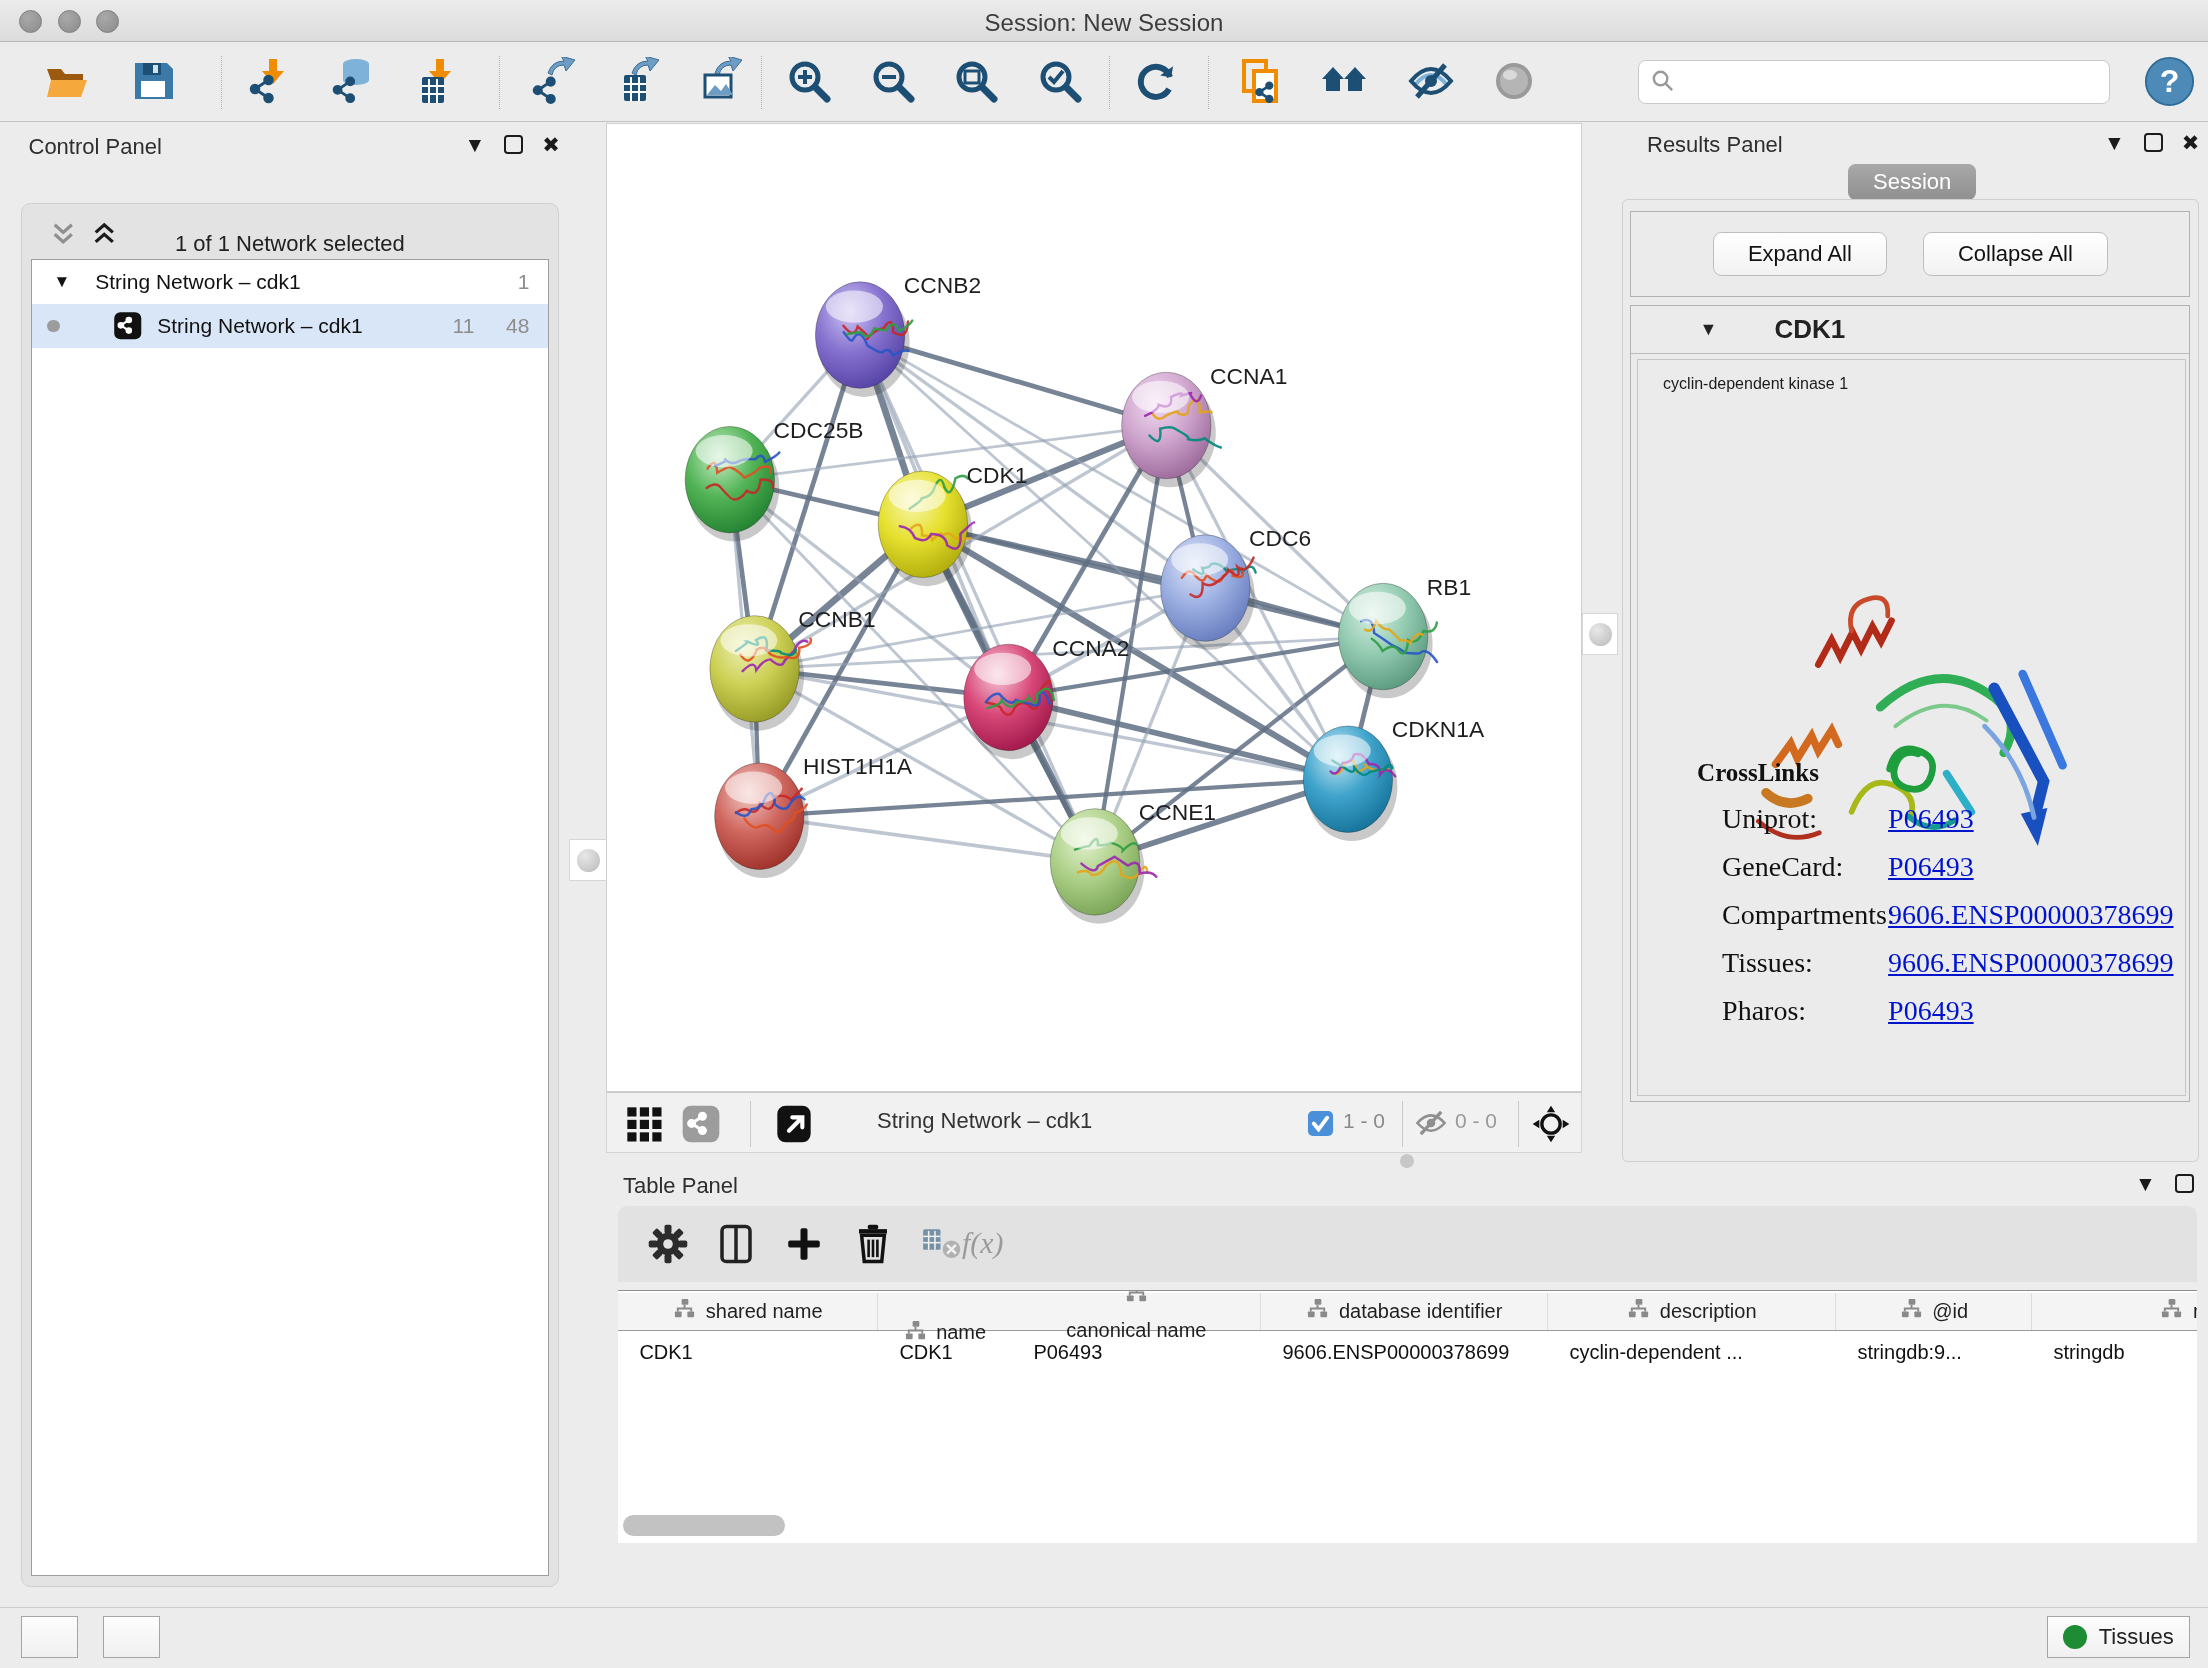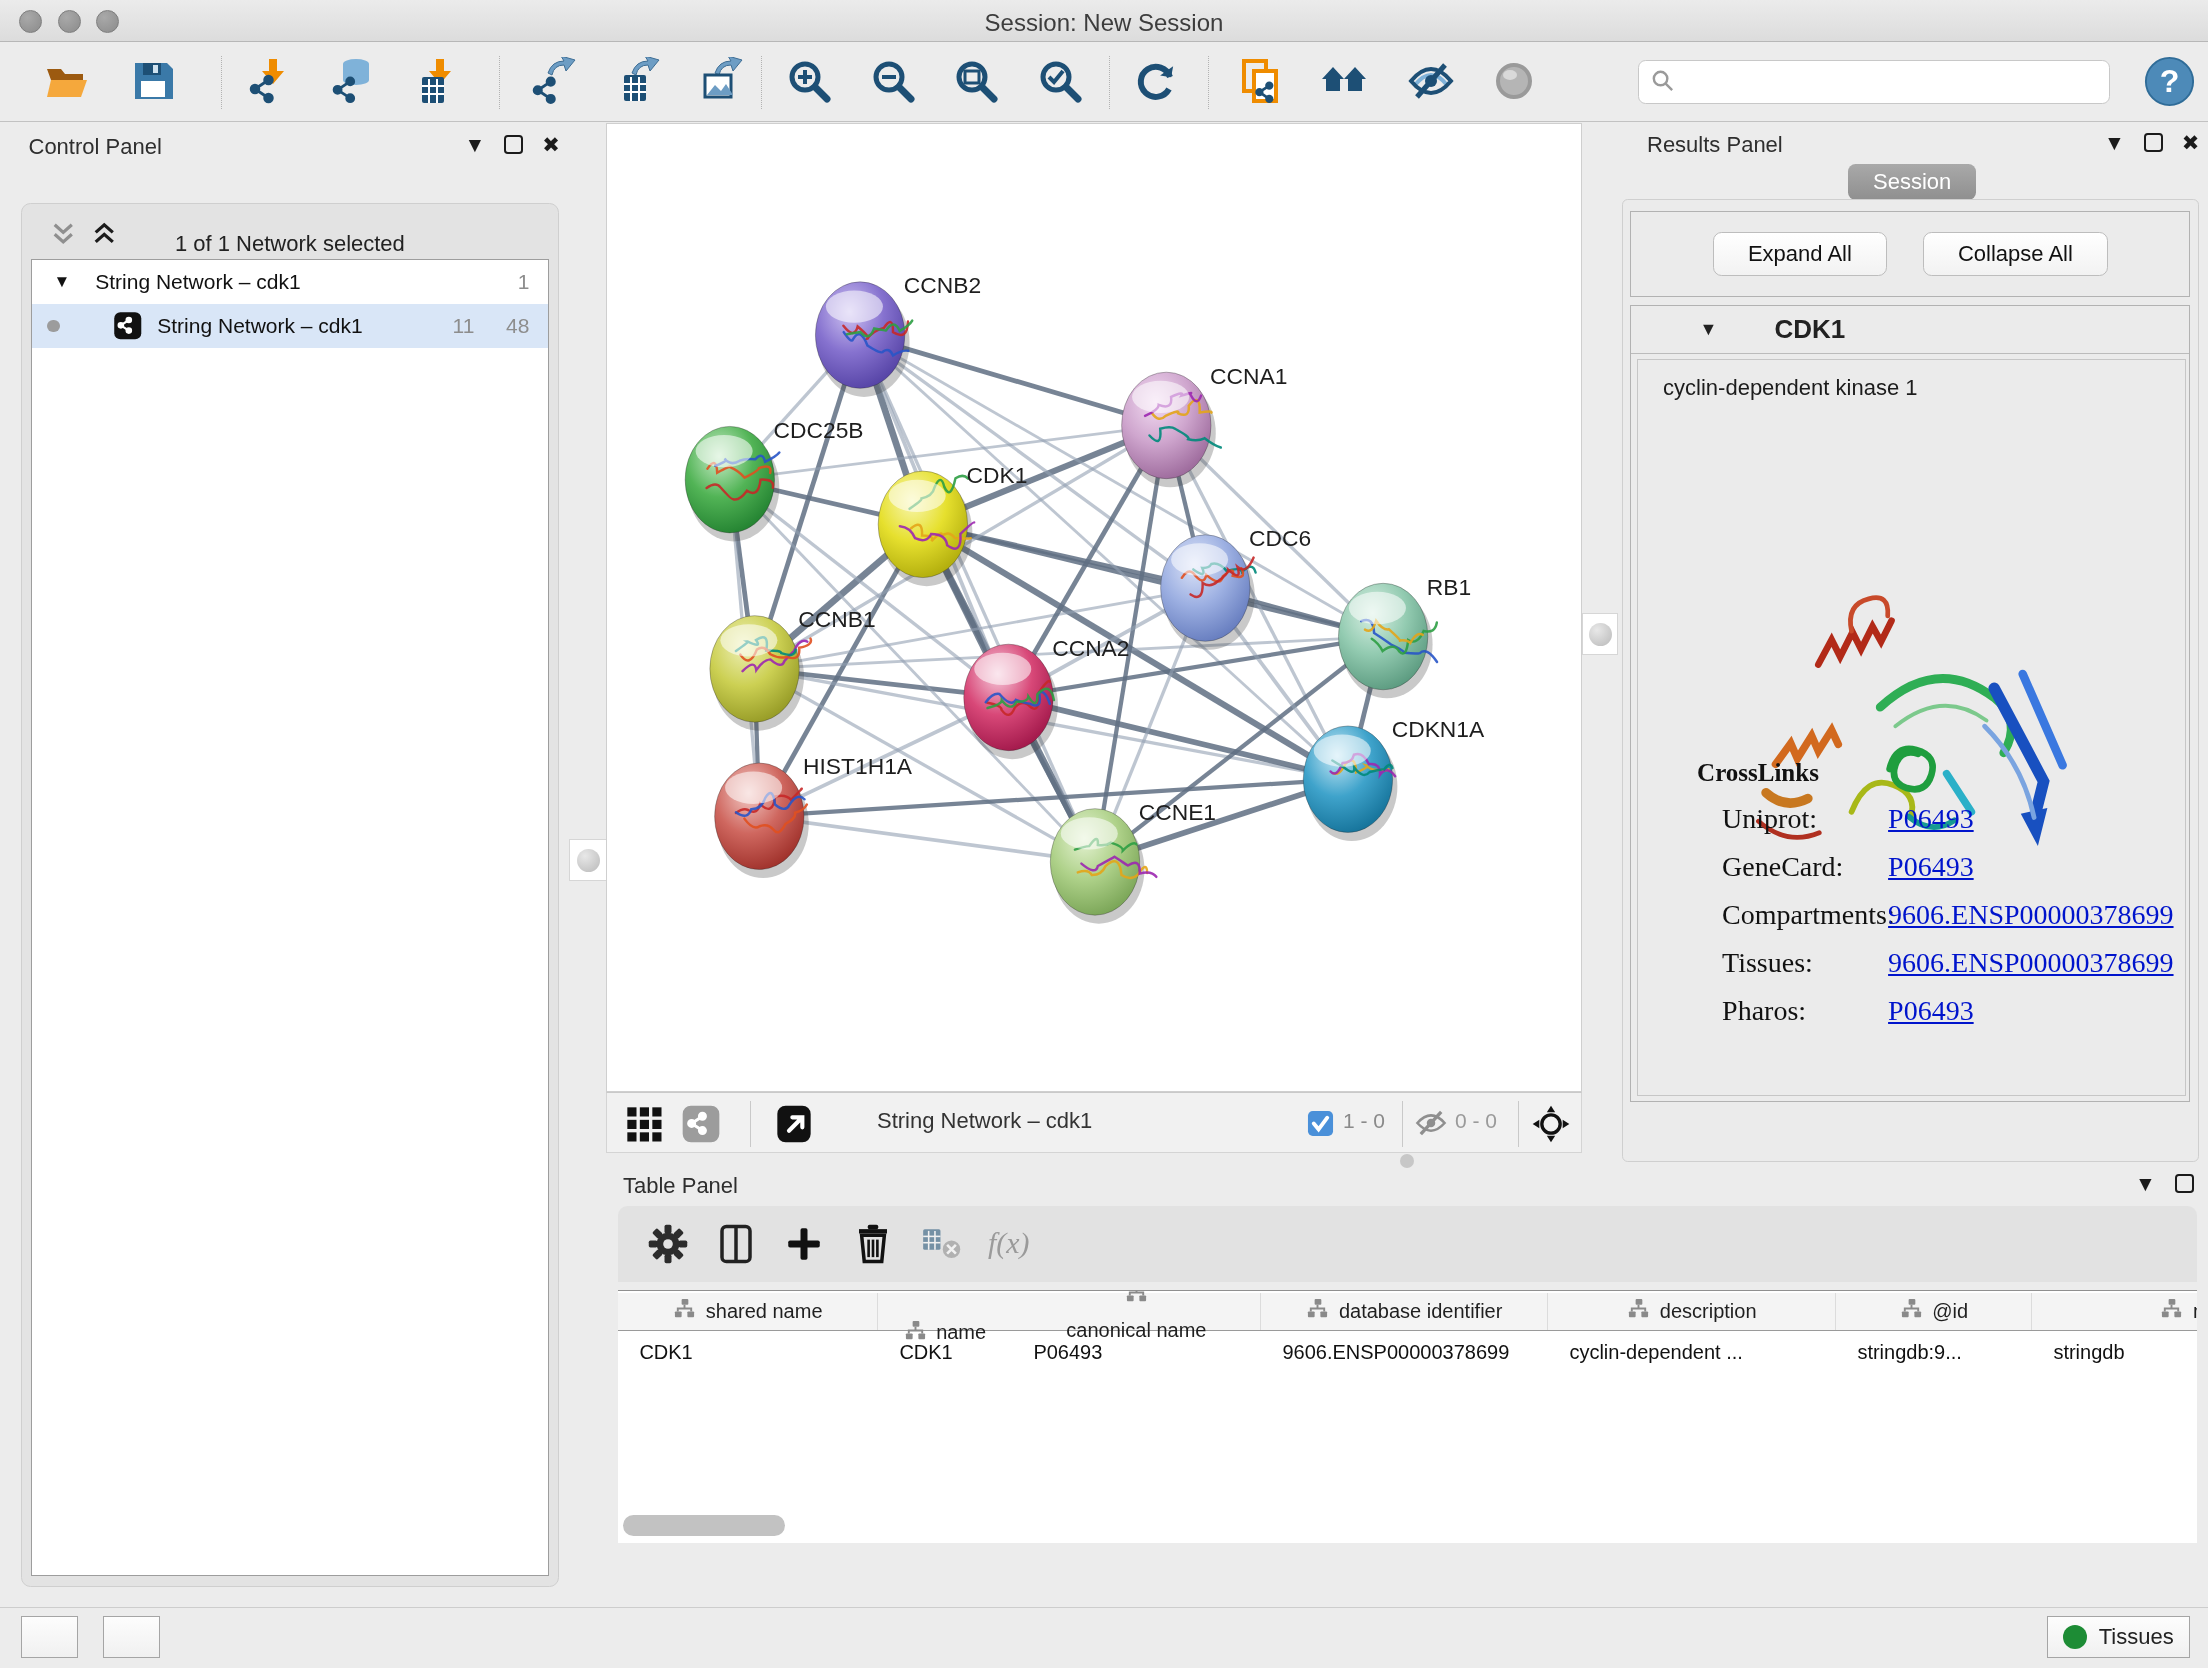--- a/index.html
+++ b/index.html
@@ -66,21 +66,21 @@
   #rp-title { left:30px; top:5.7px; }
   #rp-tab { position:absolute; left:231px; top:38px; height:36px; padding:0 25px; background:linear-gradient(#a9a9a9,#8f8f8f); color:#fff; font-size:22px; display:flex; align-items:center; border-radius:7.6px; }
   #rp-body { left:4.8px; top:73px; width:577px; height:963px; background:#ebebeb; border:1px solid #cfcfcf; border-radius:5.7px; }
   #rp-buttons { position:absolute; left:7.6px; top:11.4px; width:560px; height:86px; border:1.4px solid #b2b2b2; display:flex; align-items:center; justify-content:center; gap:36px; }
   .rp-btn { height:44px; padding:12px 34px; background:linear-gradient(#ffffff,#f2f2f2); border:1.4px solid #bdbdbd; border-radius:8.6px; font-size:22px; display:flex; align-items:center; color:#111; }
   #gene-box { position:absolute; left:7.6px; top:105px; width:560px; height:797px; border:1.4px solid #b2b2b2; }
   #gene-header { position:absolute; left:0; top:0; width:100%; height:48px; border-bottom:1px solid #bbb; }
   #gene-caret { position:absolute; left:68px; top:13.3px; font-size:18px; }
   #gene-name { position:absolute; left:143px; top:7.6px; font-size:26px; font-weight:bold; }
   #gene-inner { position:absolute; left:5.7px; top:53px; width:549px; height:737px; border:1px solid #c6c6c6; }
-  #gene-desc { position:absolute; left:25px; top:15px; font-size:22px; color:#1c1c1c; }
+  #gene-desc { position:absolute; left:25px; top:15px; font-size:16px; color:#1c1c1c; }
   #protein-fig { position:absolute; left:71px; top:214px; width:423px; height:314px; }
   #crosslinks { position:absolute; left:0px; top:399px; width:100%; font-family:"Liberation Serif", serif; }
   #cl-title { margin-left:59px; font-size:25px; font-weight:bold; color:#111; }
   .cl-row { display:flex; margin-left:84px; margin-top:16px; font-size:28px; }
   .cl-label { width:166px; color:#111; }
   .cl-link { color:#0014cc; text-decoration:underline; }
 
   
   #table-panel { left:606px; top:1168px; width:1603px; height:439px; }
   #tp-title { left:17px; top:4.8px; }
@@ -761,21 +761,21 @@
                 <line x1="0" y1="9" x2="22" y2="9"></line>
                 <line x1="0" y1="17" x2="22" y2="17"></line>
                 <line x1="7" y1="2" x2="7" y2="26"></line>
                 <line x1="15" y1="2" x2="15" y2="26"></line>
               </g>
             </g>
           </g>
           <circle cx="36" cy="30" r="10" fill="#8a8a8a"></circle>
           <path d="M31,25 l10,10 M41,25 l-10,10" stroke="#fff" stroke-width="3"></path>
         </svg></span>
-    <span class="tpb" style="left:368px; width:67px"><svg viewBox="0 0 76 48">
+    <span class="tpb" style="left:342px; width:67px"><svg viewBox="0 0 76 48">
           <text x="2" y="34" font-size="34" font-style="italic" fill="#9a9a9a" font-family="Liberation Serif, serif">f(x)</text>
         </svg></span>
   </div>
   <div id="tp-table" class="abs">
     <div id="thead-row">
         <div class="th" style="width: 260px;">
           <span><svg viewBox="0 0 24 24">
               <g fill="#8a8a8a">
                 <rect x="9" y="2" width="7" height="6" rx="1"></rect>
                 <rect x="2" y="15" width="7" height="6" rx="1"></rect>

